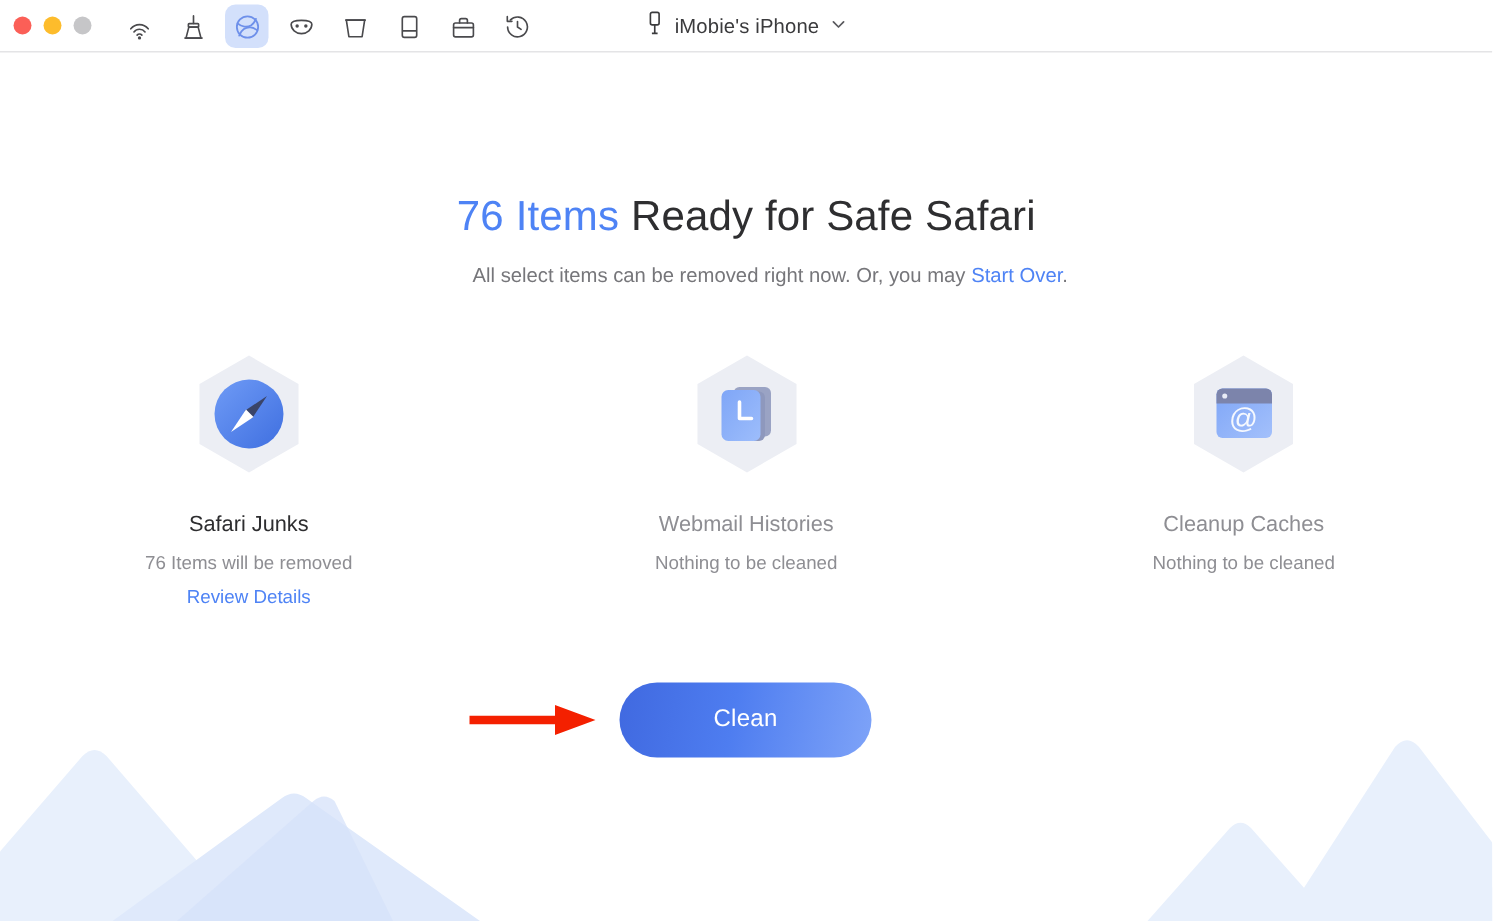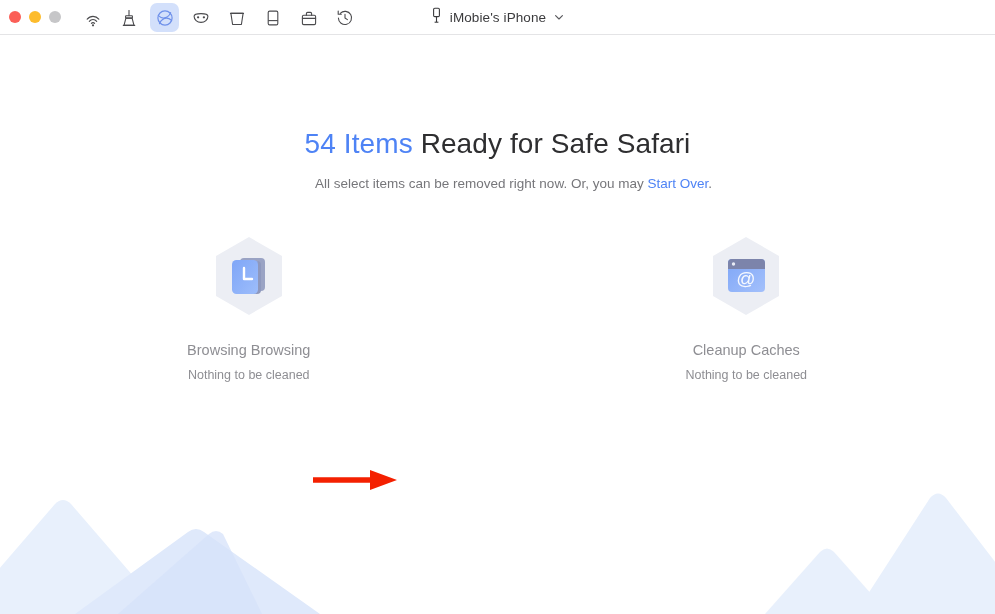--- a/index.html
+++ b/index.html
@@ -333,47 +333,66 @@
     </g>
     <g fill="#d5e2f9">
       <path d="M118 130 L209 50 Q216 44 223 50 L262 130 Z" opacity="0.75"></path>
       <path d="M1008 130 L1050 84 L1092 130 Z" opacity="0.6"></path>
     </g>
   </svg>
 
   <div class="content">
 
     <div class="headline">
-      <span class="count">54 Items</span><span> Ready for Safe Safari</span>
+      <span class="count">76 Items</span><span> Ready for Safe Safari</span>
     </div>
 
     <div class="subtitle">
       <span>All select items can be removed right now. Or, you may </span><a class="link">Start Over</a><span>.</span>
     </div>
 
     <div class="categories">
 
+      <div class="cat">
+        <div class="hexwrap">
+          <svg width="72" height="80" viewBox="0 0 72 80">
+            <path d="M36 1 L69 20 L69 60 L36 79 L3 60 L3 20 Z" fill="#eceef4"></path>
+            <circle cx="36" cy="40" r="23" fill="url(#safariGrad)"></circle>
+            <defs>
+              <linearGradient id="safariGrad" x1="0" y1="0" x2="1" y2="1">
+                <stop offset="0%" stop-color="#6f9bf6"></stop>
+                <stop offset="100%" stop-color="#3f6fe0"></stop>
+              </linearGradient>
+            </defs>
+            <path d="M48 28 L38 43 L33 38 Z" fill="#3a4468"></path>
+            <path d="M24 52 L34 37 L39 42 Z" fill="#ffffff"></path>
+          </svg>
+        </div>
+        <div class="cat-title">Safari Junks</div>
+        <div class="cat-sub">76 Items will be removed</div>
+        <a class="cat-link">Review Details</a>
+      </div>
 
       <div class="cat">
         <div class="hexwrap">
           <svg width="72" height="80" viewBox="0 0 72 80">
             <path d="M36 1 L69 20 L69 60 L36 79 L3 60 L3 20 Z" fill="#eceef4"></path>
             <rect x="27" y="22" width="25" height="33" rx="4" fill="#9aa3c4"></rect>
             <rect x="23" y="25" width="25" height="33" rx="4" fill="#8e98bd"></rect>
             <rect x="19" y="24" width="26" height="34" rx="4.5" fill="url(#histGrad)"></rect>
             <defs>
               <linearGradient id="histGrad" x1="0" y1="0" x2="1" y2="1">
                 <stop offset="0%" stop-color="#7fa6f7"></stop>
                 <stop offset="100%" stop-color="#9dbdfb"></stop>
               </linearGradient>
             </defs>
             <path d="M31 32 L31 43 L39 43" fill="none" stroke="#ffffff" stroke-width="2.4" stroke-linecap="round" stroke-linejoin="round"></path>
           </svg>
         </div>
-        <div class="cat-title muted">Browsing Browsing</div>
+        <div class="cat-title muted">Webmail Histories</div>
         <div class="cat-sub">Nothing to be cleaned</div>
       </div>
 
       <div class="cat">
         <div class="hexwrap">
           <svg width="72" height="80" viewBox="0 0 72 80">
             <path d="M36 1 L69 20 L69 60 L36 79 L3 60 L3 20 Z" fill="#eceef4"></path>
             <rect x="18" y="23" width="37" height="33" rx="4" fill="url(#mailGrad)"></rect>
             <defs>
               <linearGradient id="mailGrad" x1="0" y1="0" x2="1" y2="1">
@@ -389,16 +408,17 @@
         <div class="cat-title muted">Cleanup Caches</div>
         <div class="cat-sub">Nothing to be cleaned</div>
       </div>
 
     </div>
 
     <svg class="arrow" viewBox="0 0 90 30">
       <path d="M3 12.2 H60 V5 L87 15 L60 25 V17.8 H3 Z" fill="#f42000"></path>
     </svg>
 
+    <button class="clean-btn">Clean</button>
 
   </div>
 
 </div>
 
 </body></html>

